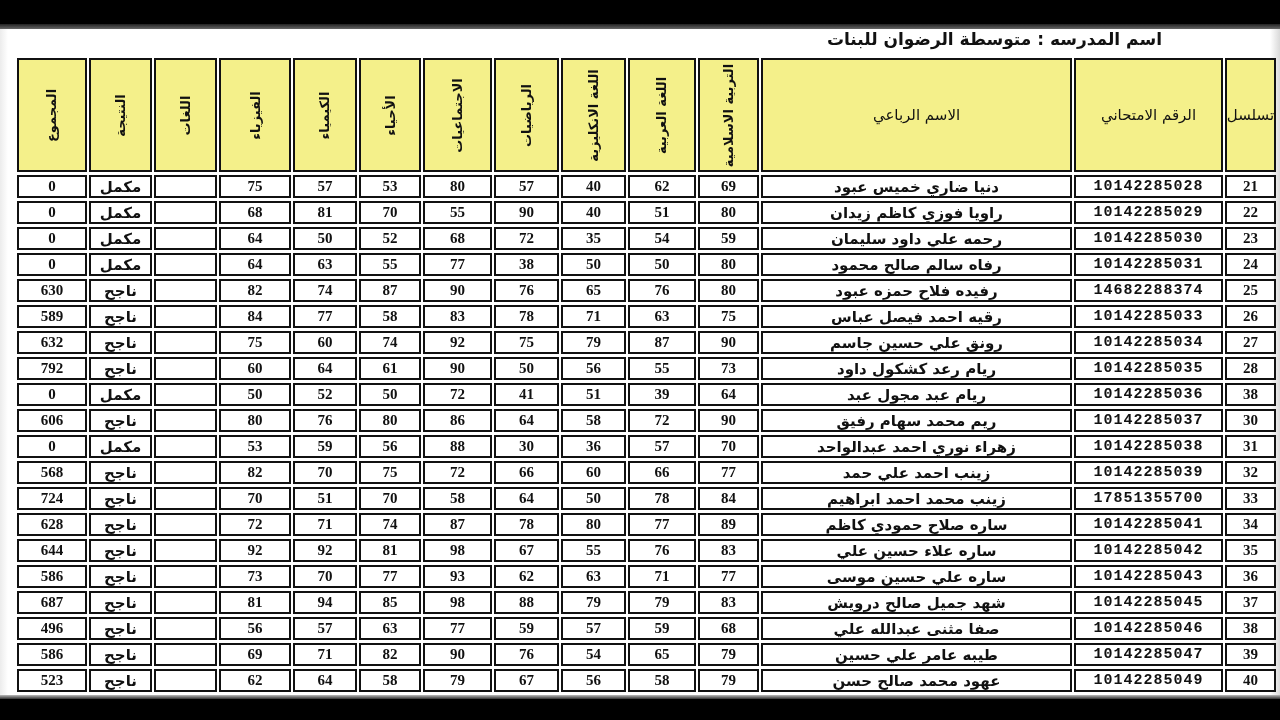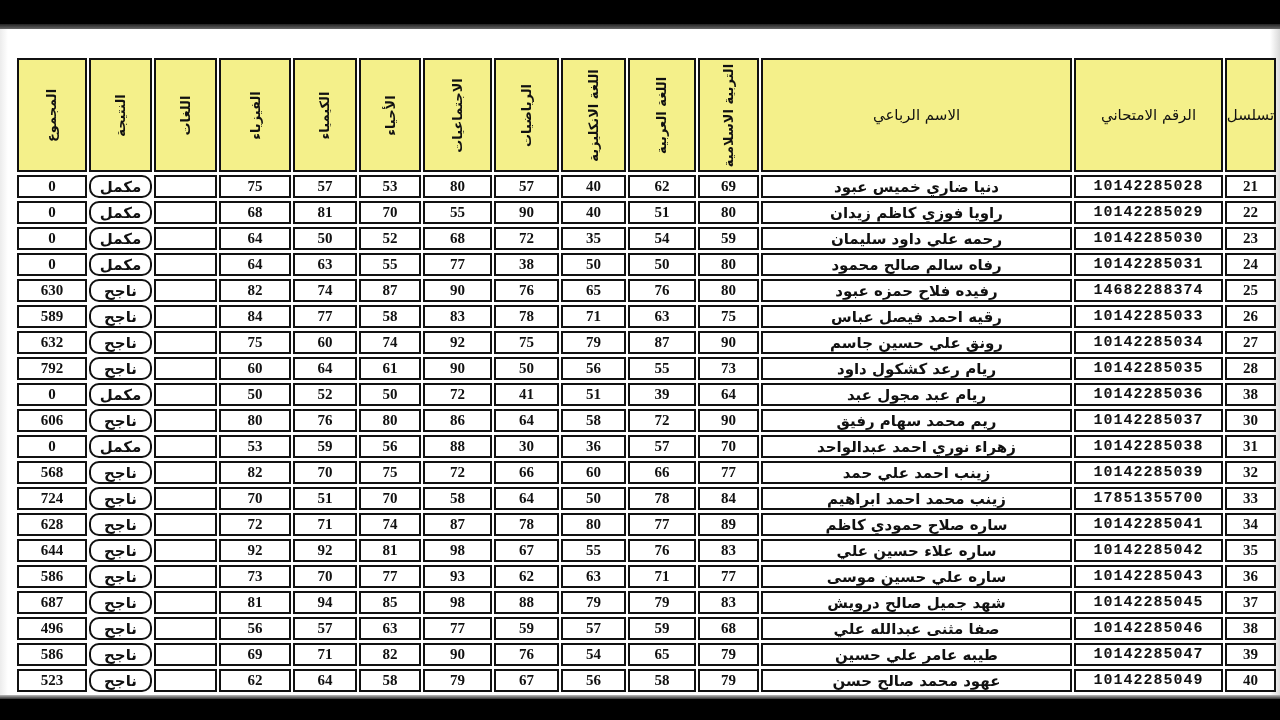--- a/index.html
+++ b/index.html
@@ -74,33 +74,33 @@
     margin-left:35px;
   }
   td.c-islamic,td.c-arabic,td.c-english,td.c-math,td.c-social,
   td.c-biology,td.c-chemistry,td.c-physics,td.c-languages,td.c-total{
     font-family:"Liberation Serif","DejaVu Serif",serif;
     font-size:16px;
   }
   td.c-result{
     font-family:"DejaVu Sans",sans-serif;
     font-size:13px;
-    border-radius:10px;
   }
 </style>
 </head>
 <body>
 
 <div class="bar-top"></div>
 <div class="bar-top-edge"></div>
 
 <div class="page">
   <div class="page-edge-l"></div>
   <div class="page-edge-r"></div>
 
+  <div class="school-name">اسم المدرسه : متوسطة الرضوان للبنات</div>
 
   <table class="results">
     <colgroup id="cols">
         <col style="width: 51px;">
         <col style="width: 149px;">
         <col style="width: 311px;">
         <col style="width: 61px;">
         <col style="width: 68px;">
         <col style="width: 65px;">
         <col style="width: 65px;">

